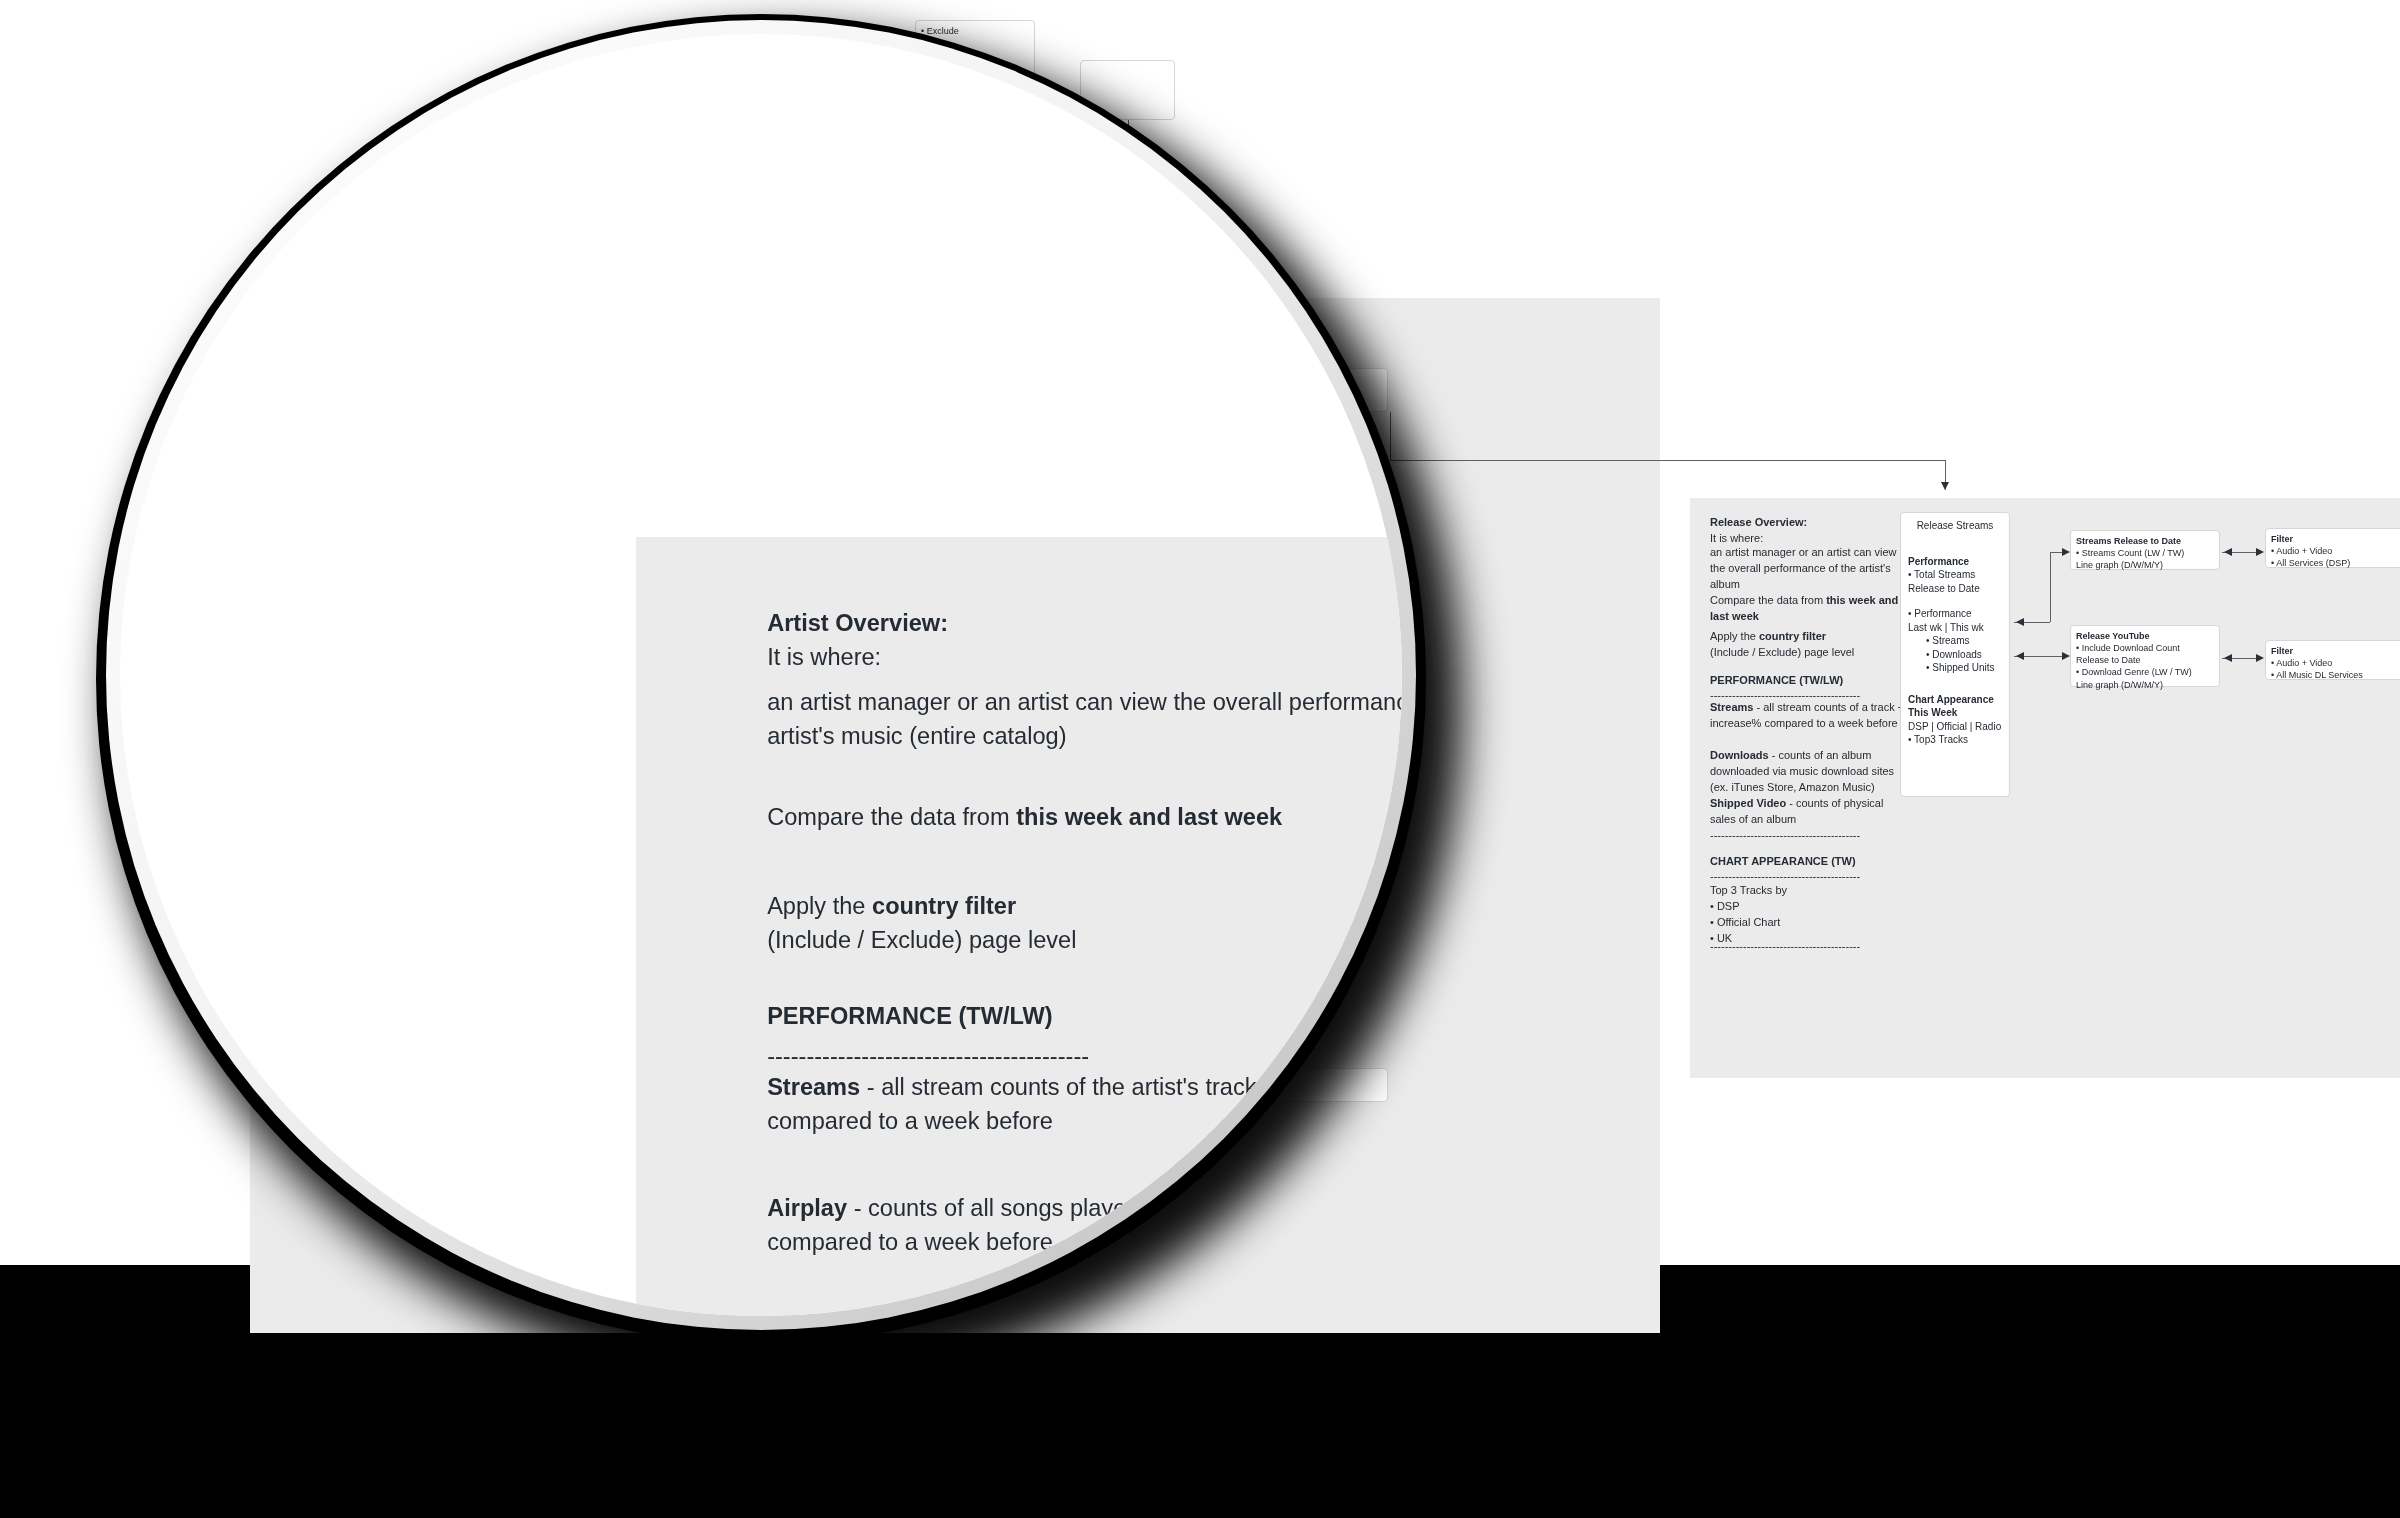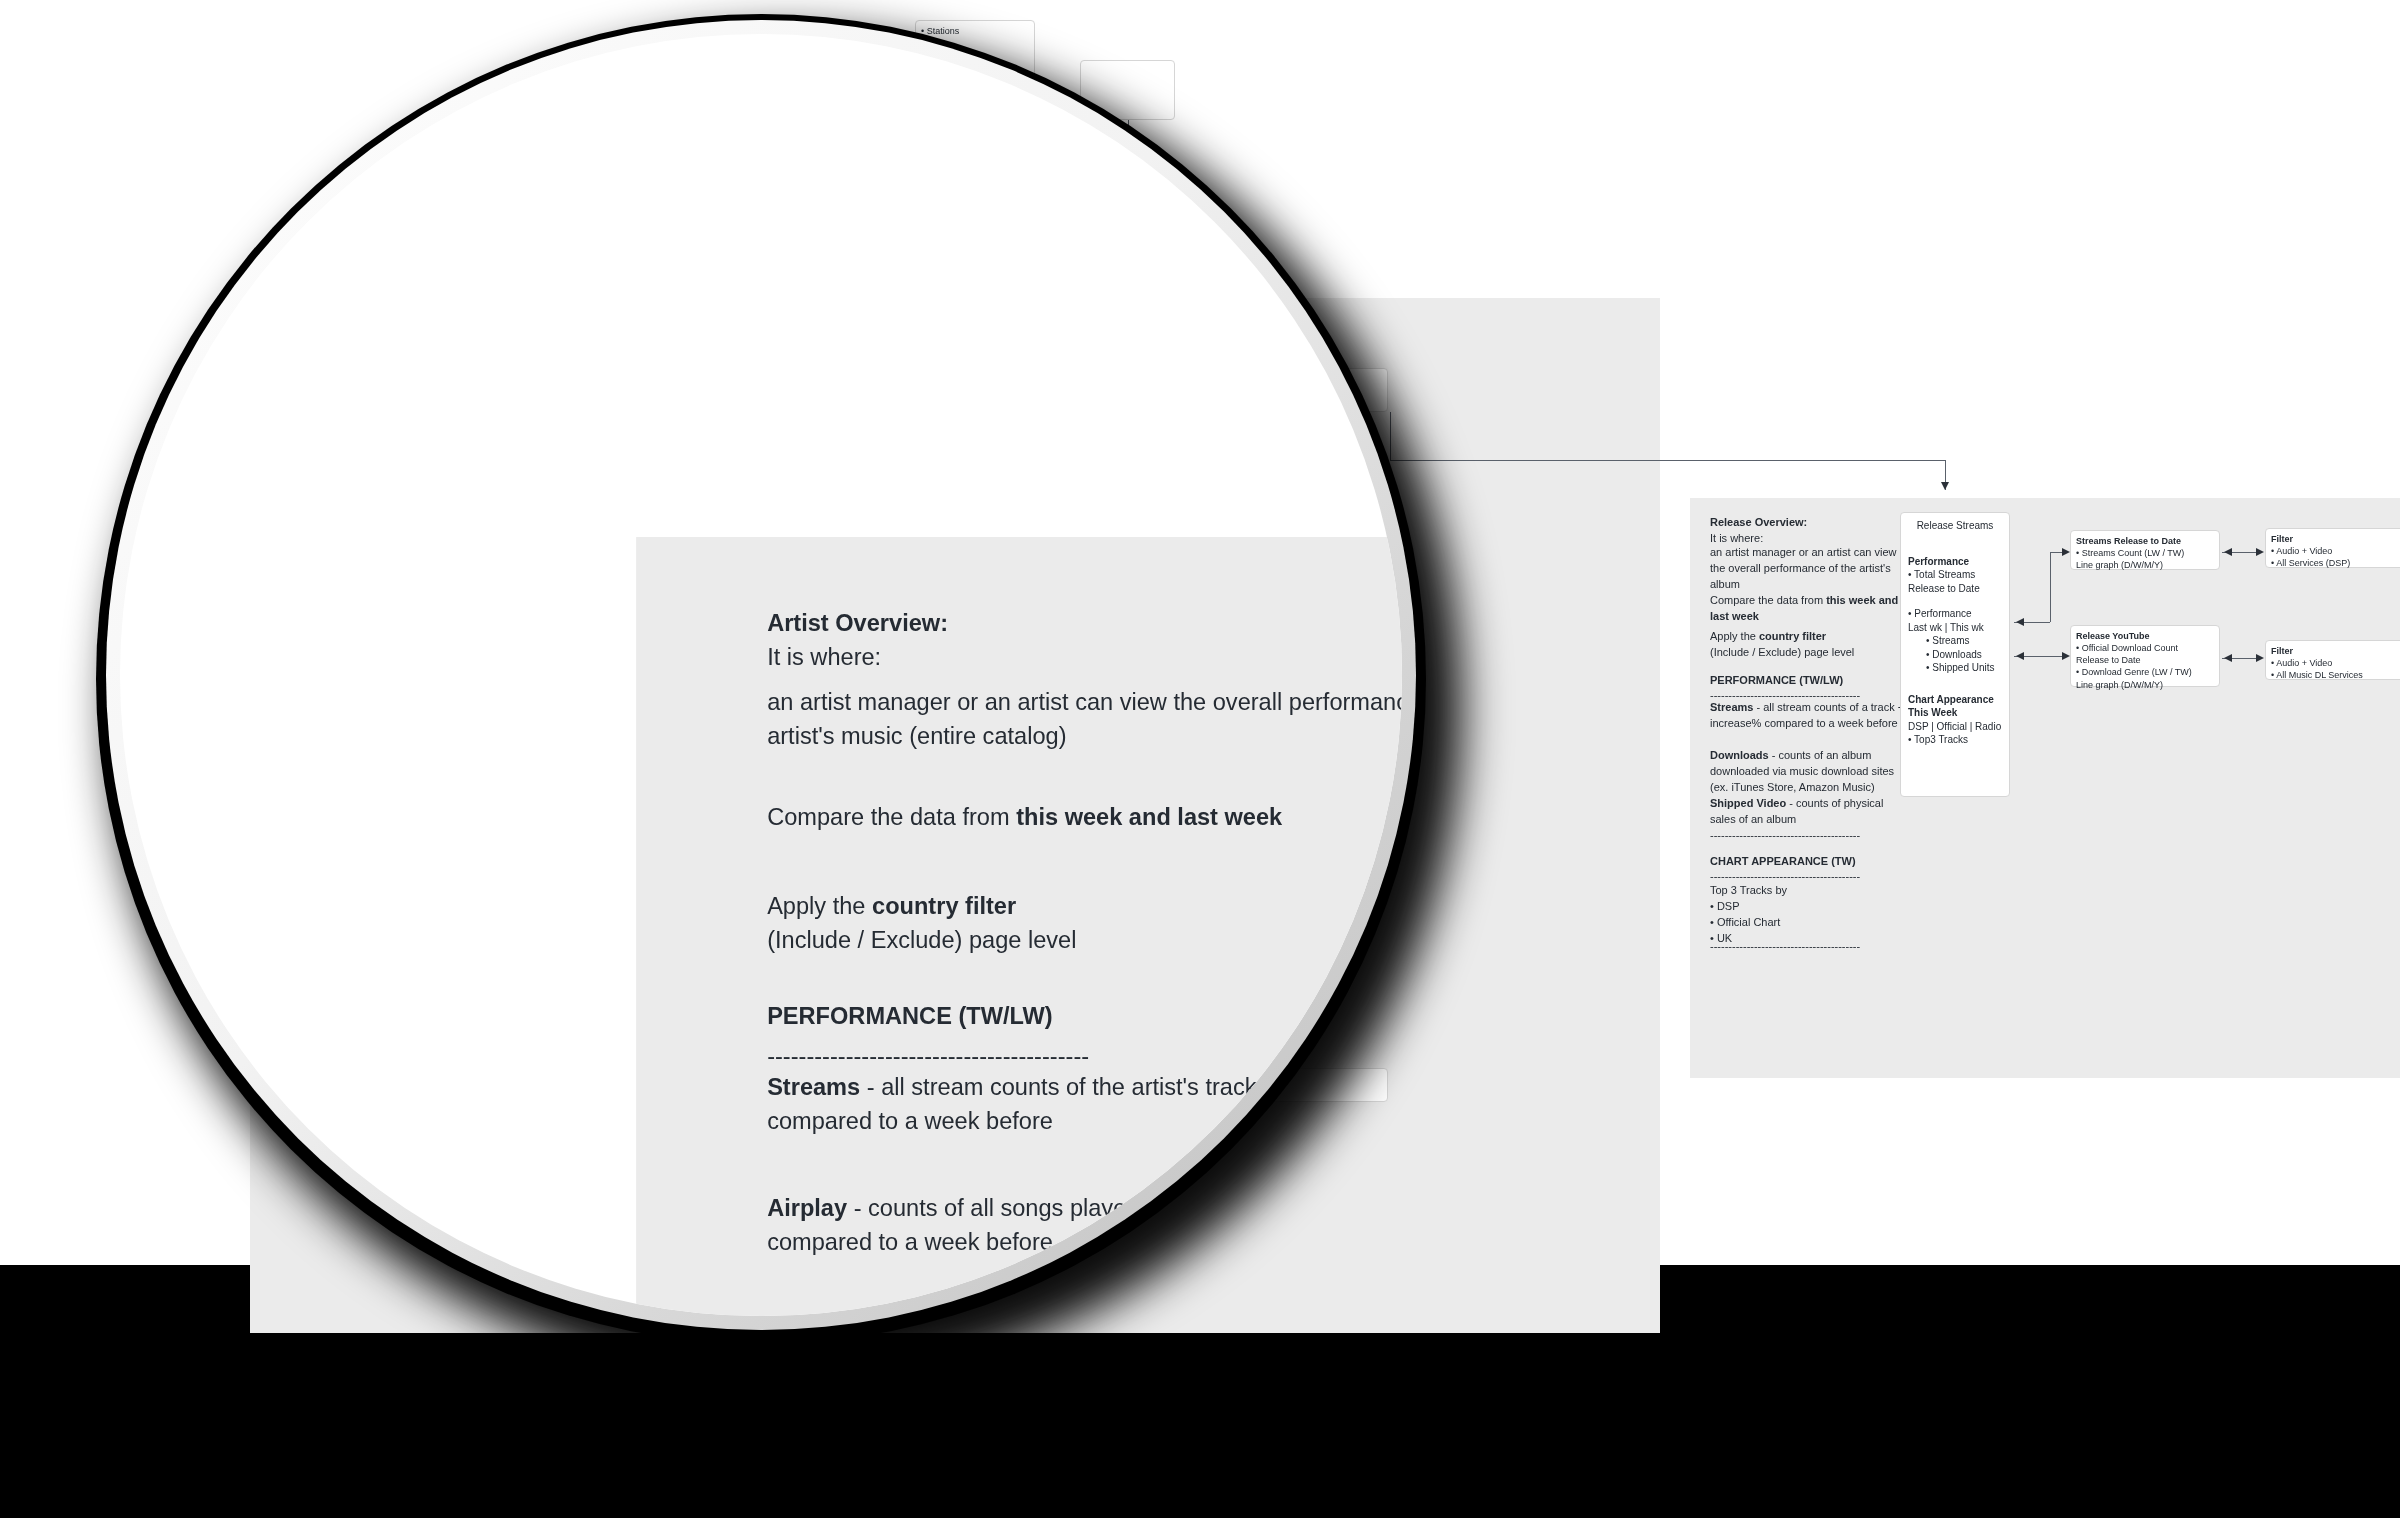--- a/index.html
+++ b/index.html
@@ -97,21 +97,21 @@
   #lens-inner .txtcol { font-size:9px; line-height:1.45; }
 </style>
 </head>
 <body>
 
 <div id="canvas"></div>
 
 <div id="small-layer">
   <div id="diagram-root">
       <div class="nbox" style="left:915px;top:20px;width:120px;">
-        <div>• Stations</div>
+        <div>• Exclude</div>
         <div>• DSP</div>
         <div>• Age</div>
         <div>• Gender</div>
         <div>• Streams</div>
         <div>• Downloads</div>
       </div>
       <div class="nbox" style="left:1080px;top:60px;width:95px;height:60px;"></div>
       <div class="conn h" style="left:1040px;top:100px;width:40px;"></div>
       <div class="arrowR" style="left:1068px;top:96px;"></div>
       <div class="arrowL" style="left:1036px;top:96px;"></div>
@@ -275,21 +275,21 @@
         <div style="margin-top:12px;">• Performance<br>Last wk | This wk<div style="margin-left:18px;">• Streams<br>• Downloads<br>• Shipped Units</div></div>
         <div style="margin-top:18px;"><b>Chart Appearance<br>This Week</b><br>DSP | Official | Radio<br>• Top3 Tracks</div>
       </div>
       <div class="nbox" style="left:2070px;top:530px;width:150px;height:40px;">
         <div style="font-weight:bold;">Streams Release to Date</div>
         <div>• Streams Count (LW / TW)</div>
         <div>Line graph (D/W/M/Y)</div>
       </div>
       <div class="nbox" style="left:2070px;top:625px;width:150px;height:62px;">
         <div style="font-weight:bold;">Release YouTube</div>
-        <div>  • Official Download Count</div>
+        <div>  • Include Download Count</div>
         <div>Release to Date</div>
         <div>  • Download Genre (LW / TW)</div>
         <div>Line graph (D/W/M/Y)</div>
       </div>
       <div class="nbox" style="left:2265px;top:528px;width:145px;height:40px;">
         <div style="font-weight:bold;">Filter</div>
         <div>• Audio + Video</div>
         <div>• All Services (DSP)</div>
       </div>
       <div class="nbox" style="left:2265px;top:640px;width:145px;height:40px;">

